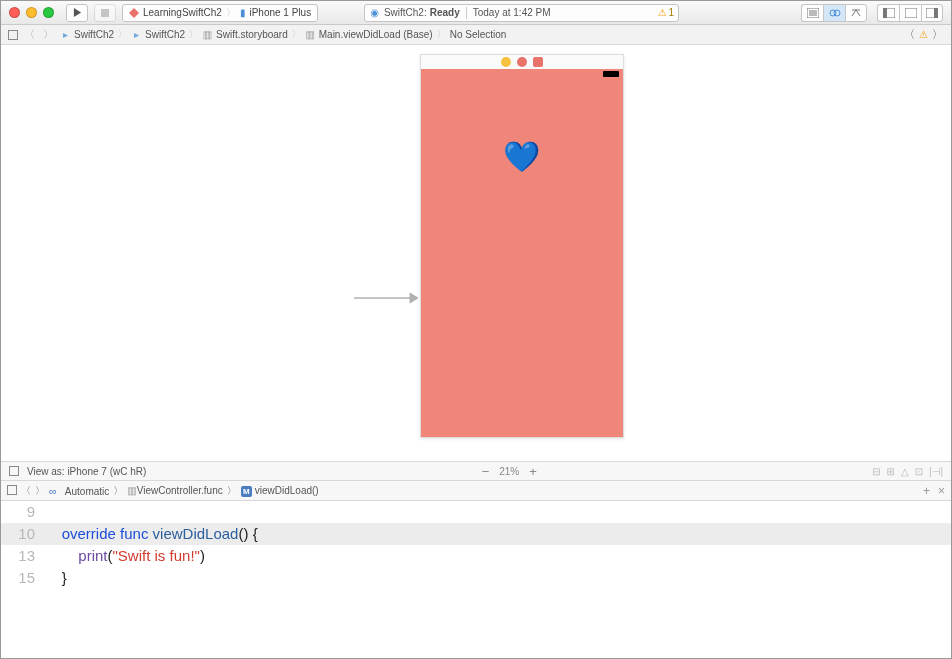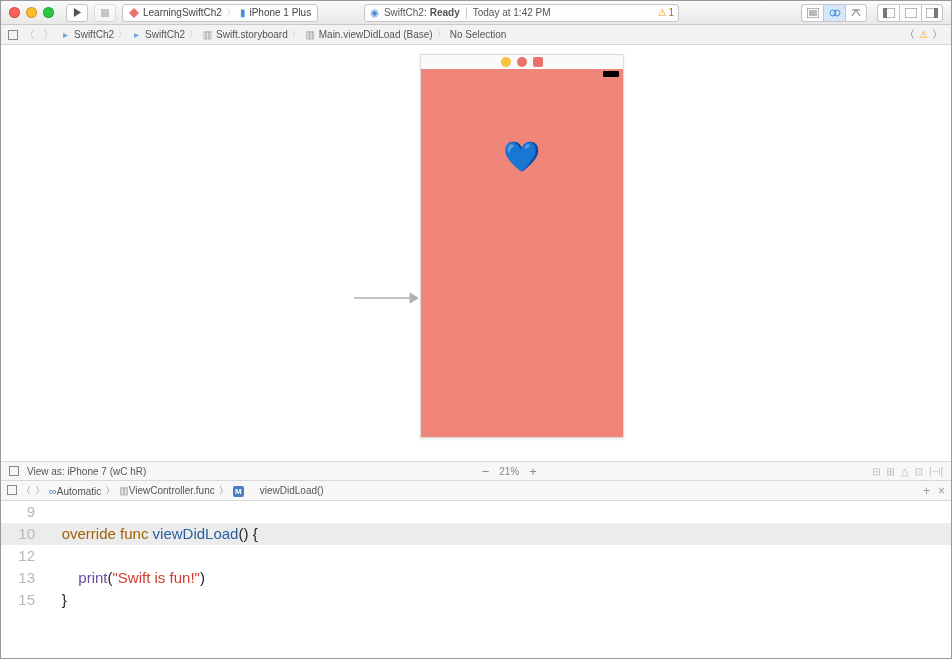--- a/index.html
+++ b/index.html
@@ -63,21 +63,21 @@
 .jumpbar .right { margin-left: auto; display: flex; gap: 8px; color: #999; font-size: 12px; }
 .ic-m { width: 11px; height: 11px; background: #4a7dbf; color: #fff; font-size: 8px; font-weight: bold; display: inline-flex; align-items: center; justify-content: center; border-radius: 2px; }
 .ic-auto { color: #4a7dbf; font-size: 11px; }
 
 
 .editor { font-family: Menlo, Consolas, monospace; font-size: 15px; line-height: 22px; }
 .editor .row { display: flex; }
 .editor .gutter { width: 44px; text-align: right; padding-right: 10px; color: #b8b8b8; background: #fff; user-select: none; }
 .editor .code { flex: 1; white-space: pre; color: #222; padding-left: 0; }
 .editor .row.hl .code, .editor .row.hl .gutter { background: #ececec; }
-.kw { color: #a16207; }
+.kw { color: #1d4ed8; }
 .fn { color: #2b5e9c; }
 .sup { color: #6b4ba3; }
 .str { color: #d13b2e; }
 
 .warn-tri { color: #f5a623; font-size: 10px; }
 </style>
 </head>
 <body>
 
 <div class="toolbar">
@@ -237,45 +237,41 @@
     <span>△</span>
     <span>⊡</span>
     <span>|⊣|</span>
   </div>
 </div>
 
 <div class="jumpbar">
   <span class="ic"><span class="ic-square"></span></span>
   <span class="nav-arrow">〈</span>
   <span class="nav-arrow">〉</span>
-  <span class="crumb"><span class="ic-auto">∞</span><span style="margin-left:0">Automatic</span></span>
+  <span class="crumb"><span class="ic-auto">∞</span><span style="margin-left:8px">Automatic</span></span>
   <span class="sep">〉</span>
   <span class="crumb"><span class="ic ic-storyboard">▥</span><span>ViewController.func</span></span>
   <span class="sep">〉</span>
-  <span class="crumb"><span class="ic-m">M</span><span style="margin-left:16px">viewDidLoad()</span></span>
+  <span class="crumb"><span class="ic-m">M</span><span style="margin-left:3px">viewDidLoad()</span></span>
   <div class="right">
     <span>+</span>
     <span>×</span>
   </div>
 </div>
 
 <div class="editor" id="editor">
     <div class="row">
       <div class="gutter">9</div>
       <div class="code"></div>
     </div>
     <div class="row hl">
       <div class="gutter">10</div>
       <div class="code">    <span class="kw">override</span> <span class="kw">func</span> <span class="fn">viewDidLoad</span>() {</div>
     </div>
     <div class="row">
-      <div class="gutter">12</div>
-      <div class="code"></div>
-    </div>
-    <div class="row">
       <div class="gutter">13</div>
       <div class="code">        <span class="sup">print</span>(<span class="str">"Swift is fun!"</span>)</div>
     </div>
     <div class="row">
       <div class="gutter">15</div>
       <div class="code">    }</div>
     </div>
   </div>
 
 </body></html>

